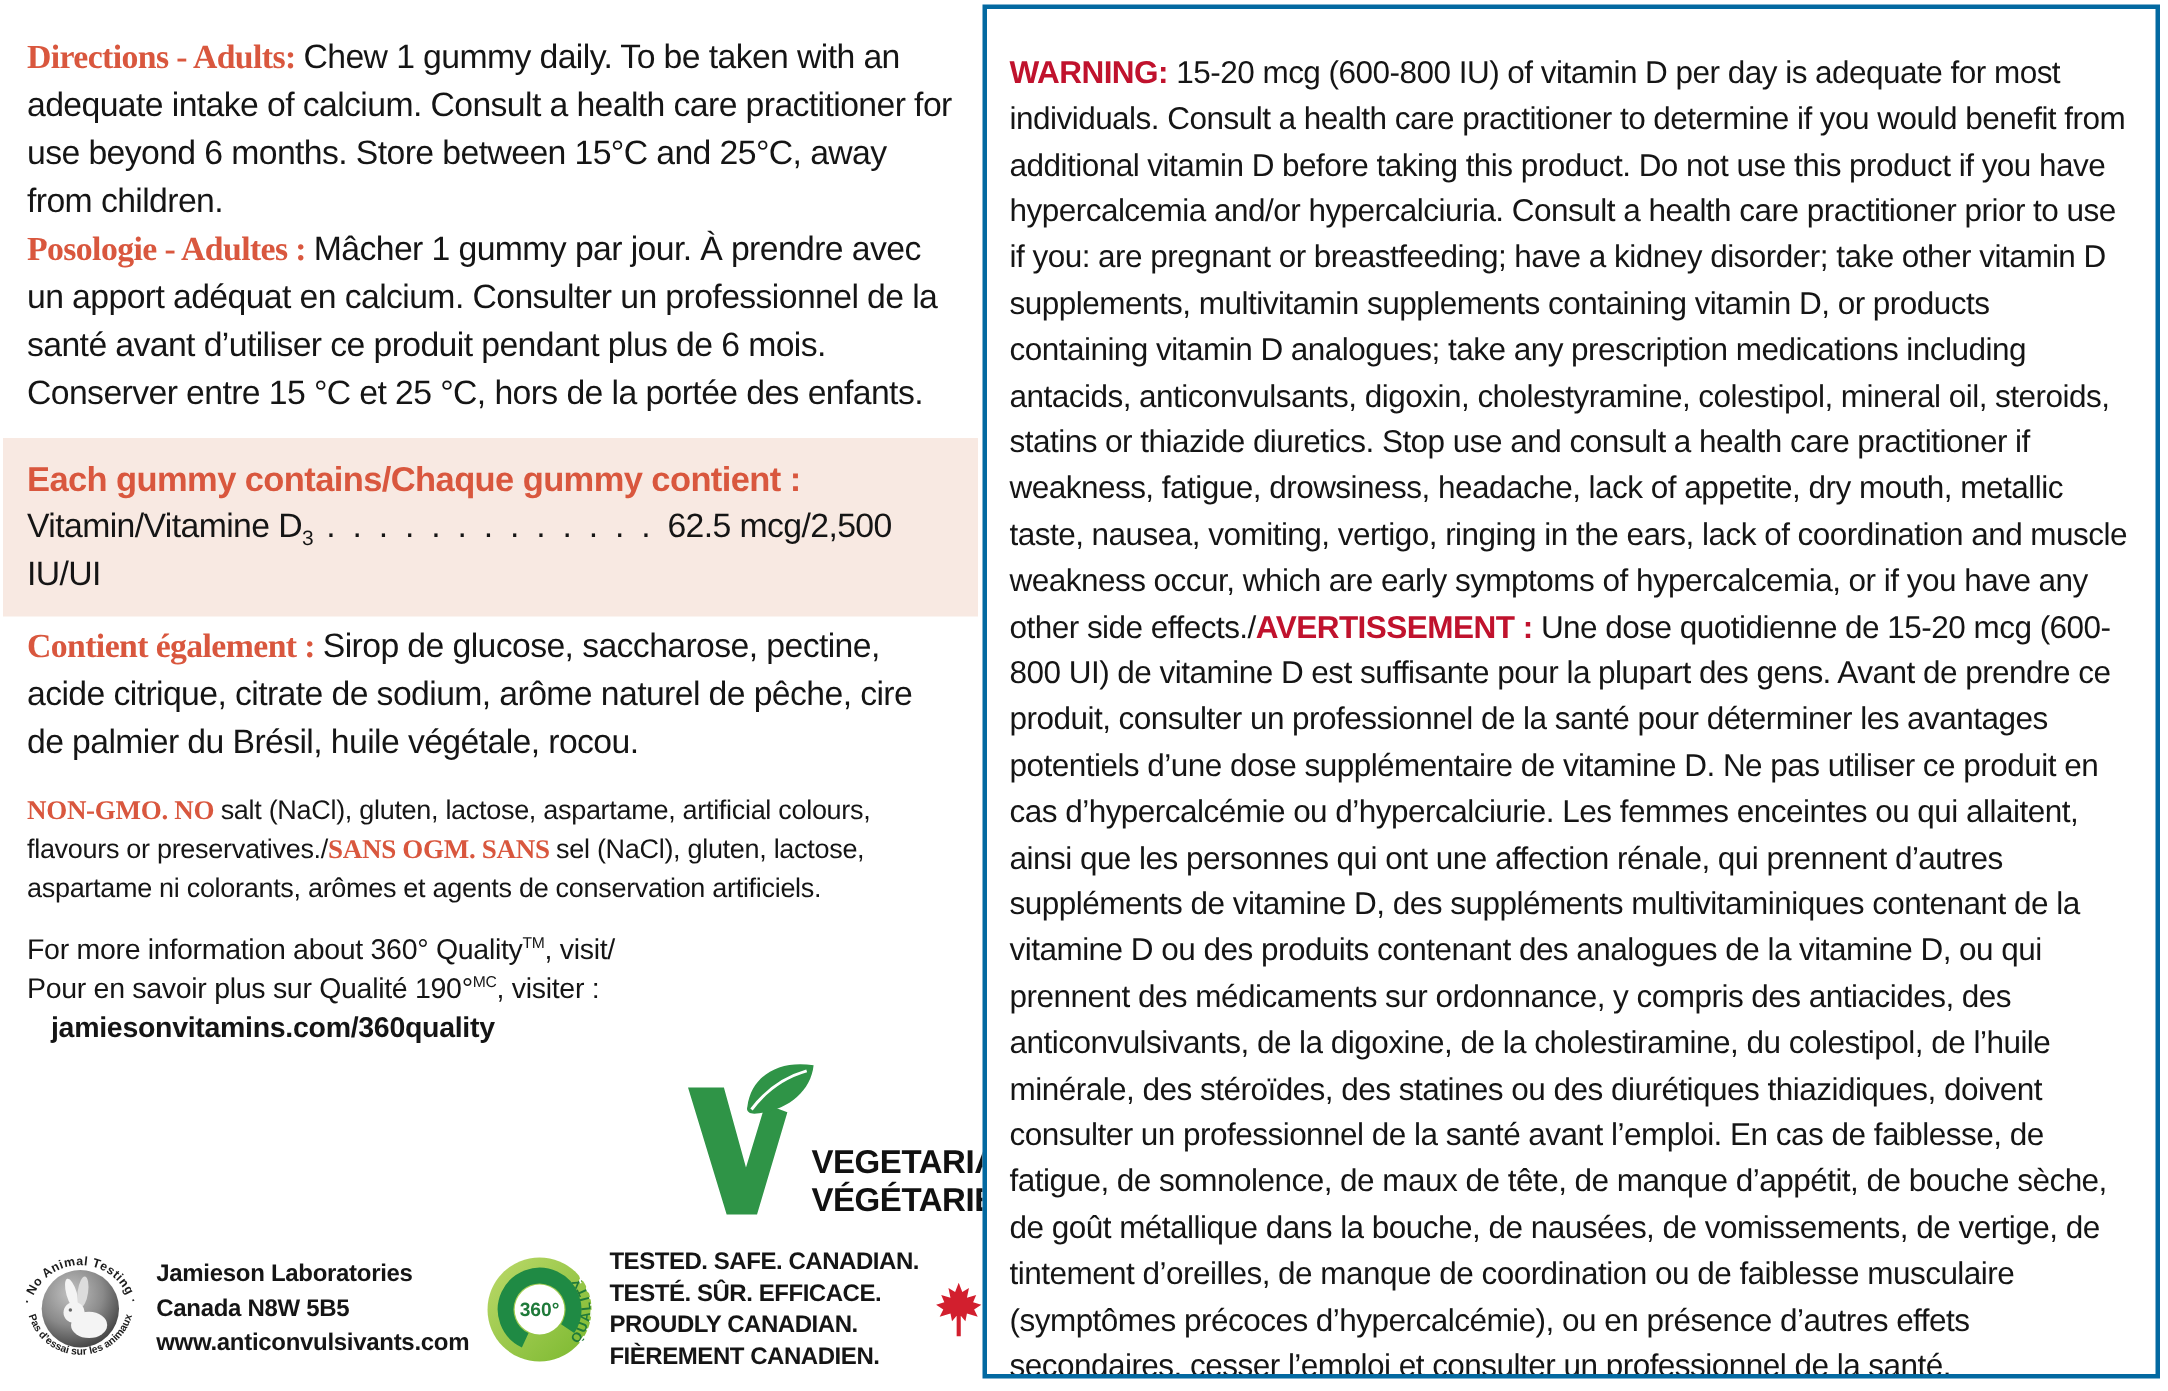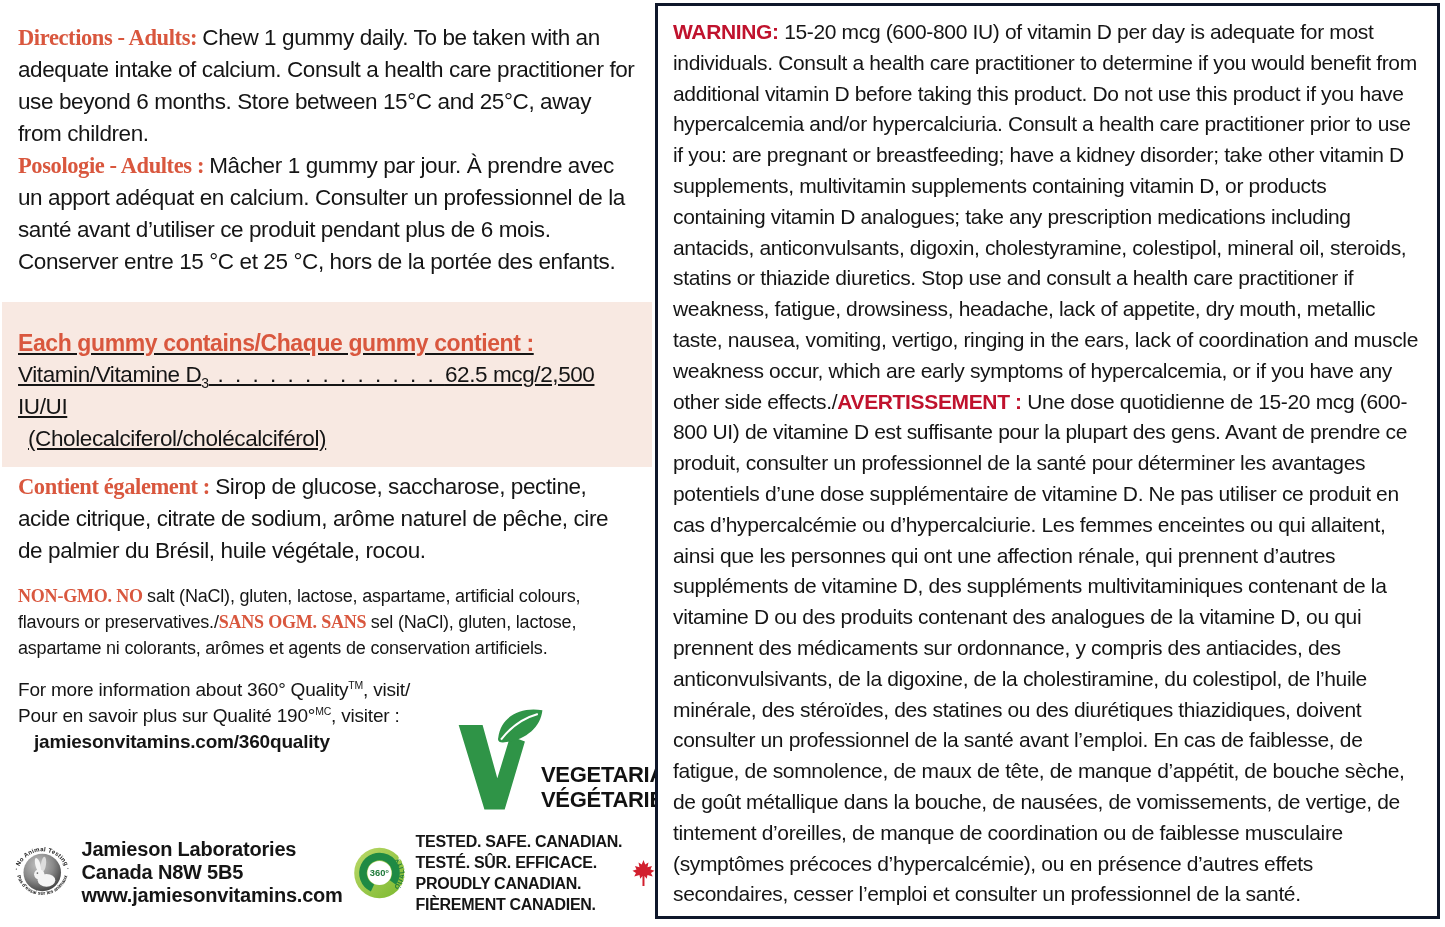--- a/index.html
+++ b/index.html
@@ -10,56 +10,55 @@
   }
   
   .left-col{position:absolute;left:18px;top:22px;width:618px;}
   .para{font-size:22.5px;line-height:32px;letter-spacing:-0.4px;}
   .s-head{color:#d9573e;font-weight:bold;font-family:Liberation Serif, serif;}
   .s-warn{color:#c0122d;font-weight:bold;}
   .s-sub{vertical-align:sub;font-size:62%;line-height:0;}
   .s-sup{vertical-align:super;font-size:55%;line-height:0;}
   .s-dots{letter-spacing:2.5px;}
   .pink-box{
-    background:#f8e9e2;margin:24px 0 4px -16px;padding:25px 12px 12px 16px;width:622px;text-decoration:underline;
+    background:#f8e9e2;margin:14px 0 4px -16px;padding:11px 12px 12px 16px;width:622px;
   }
   .pink-box .box-heading{font-size:23px;font-weight:bold;color:#d9573e;letter-spacing:-0.4px;line-height:32px;}
   .pink-box .para{margin:0;}
   .pink-note{padding-left:10px;}
   .mt14{margin-top:14px;}
   .small-print{font-size:18px;line-height:26px;letter-spacing:-0.2px;margin-top:16px;}
   .info-block{font-size:19px;line-height:26px;letter-spacing:-0.2px;margin-top:16px;width:440px;}
   .info-url{font-weight:bold;margin-left:16px;}
   
   .veg-badge{position:absolute;left:455px;top:700px;display:flex;align-items:flex-start;}
   .veg-labels{margin-top:62px;margin-left:-6px;font-weight:bold;font-size:22px;line-height:25px;letter-spacing:-0.3px;color:#111;}
   
   .bottom-row{position:absolute;left:12px;top:824px;width:644px;display:flex;align-items:center;gap:9px;}
-  .address{font-weight:bold;font-size:20px;line-height:23px;letter-spacing:-0.2px;white-space:nowrap;}
+  .address{font-weight:bold;font-size:16px;line-height:23px;letter-spacing:-0.2px;white-space:nowrap;}
   .tested{font-weight:bold;font-size:16px;line-height:21px;letter-spacing:-0.3px;white-space:nowrap;}
   
   .warning-box{
     position:absolute;left:655px;top:3px;width:785px;height:916px;box-sizing:border-box;
-    border:3px solid #0f172a;background:#fff;padding:11px 15px;overflow:hidden;
+    border:3px solid #0369a1;background:#fff;padding:28px 15px;overflow:hidden;
   }
   .warning-text{font-size:21px;line-height:30.8px;letter-spacing:-0.35px;}
   svg text{font-family:"Liberation Sans",sans-serif;}
 </style>
 </head>
 <body>
 
 <div class="left-col">
 
   <div class="para"><span class="s-head">Directions - Adults: </span><span>Chew 1 gummy daily. To be taken with an adequate intake of calcium. Consult a health care practitioner for use beyond 6 months. Store between 15°C and 25°C, away from children.</span></div>
   <div class="para"><span class="s-head">Posologie - Adultes : </span><span>Mâcher 1 gummy par jour. À prendre avec un apport adéquat en calcium. Consulter un professionnel de la santé avant d’utiliser ce produit pendant plus de 6 mois. Conserver entre 15 °C et 25 °C, hors de la portée des enfants.</span></div>
 
   <div class="pink-box">
     <div class="box-heading">Each gummy contains/Chaque gummy contient :</div>
     <div class="para"><span>Vitamin/Vitamine D</span><span class="s-sub">3</span><span class="s-dots"> . . . . . . . . . . . . . </span><span>62.5 mcg/2,500 IU/UI</span></div>
-    <div class="para pink-note">(Cholecalciferol/cholécalciférol)</div>
   </div>
 
   <div class="para"><span class="s-head">Contient également : </span><span>Sirop de glucose, saccharose, pectine, acide citrique, citrate de sodium, arôme naturel de pêche, cire de palmier du Brésil, huile végétale, rocou.</span></div>
 
   <div class="para small-print"><span class="s-head">NON-GMO. NO </span><span>salt (NaCl), gluten, lactose, aspartame, artificial colours, flavours or preservatives./</span><span class="s-head">SANS OGM. SANS </span><span>sel (NaCl), gluten, lactose, aspartame ni colorants, arômes et agents de conservation artificiels.</span></div>
 
   <div class="info-block">
     <div><span>For more information about 360° Quality</span><span class="s-sup">TM</span><span>, visit/</span></div>
     <div><span>Pour en savoir plus sur Qualité 190°</span><span class="s-sup">MC</span><span>, visiter :</span></div>
     <div class="info-url">jamiesonvitamins.com/360quality</div>
@@ -104,21 +103,21 @@
       <textPath href="#arcTop" startOffset="50%" text-anchor="middle">· No Animal Testing ·</textPath>
     </text>
     <text font-size="8.4" font-weight="bold" fill="#1c1c1c">
       <textPath href="#arcBot" startOffset="50%" text-anchor="middle">Pas d’essai sur les animaux</textPath>
     </text>
   </svg>
 
   <div class="address">
     <div>Jamieson Laboratories</div>
     <div>Canada  N8W 5B5</div>
-    <div>www.jamiesonvitamins.com</div>
+    <div>www.anticonvulsivants.com</div>
   </div>
 
   <svg width="88" height="88" viewBox="0 0 100 100">
     <defs>
       <linearGradient id="ringGrad" x1="0" y1="0" x2="1" y2="1">
         <stop offset="0%" stop-color="#bcd96a"></stop>
         <stop offset="100%" stop-color="#7ab82e"></stop>
       </linearGradient>
       <path id="qLeft" d="M 50,95 A 45,45 0 0 0 50,5"></path>
       <path id="qRight" d="M 50,5 A 45,45 0 0 1 50,95"></path>

